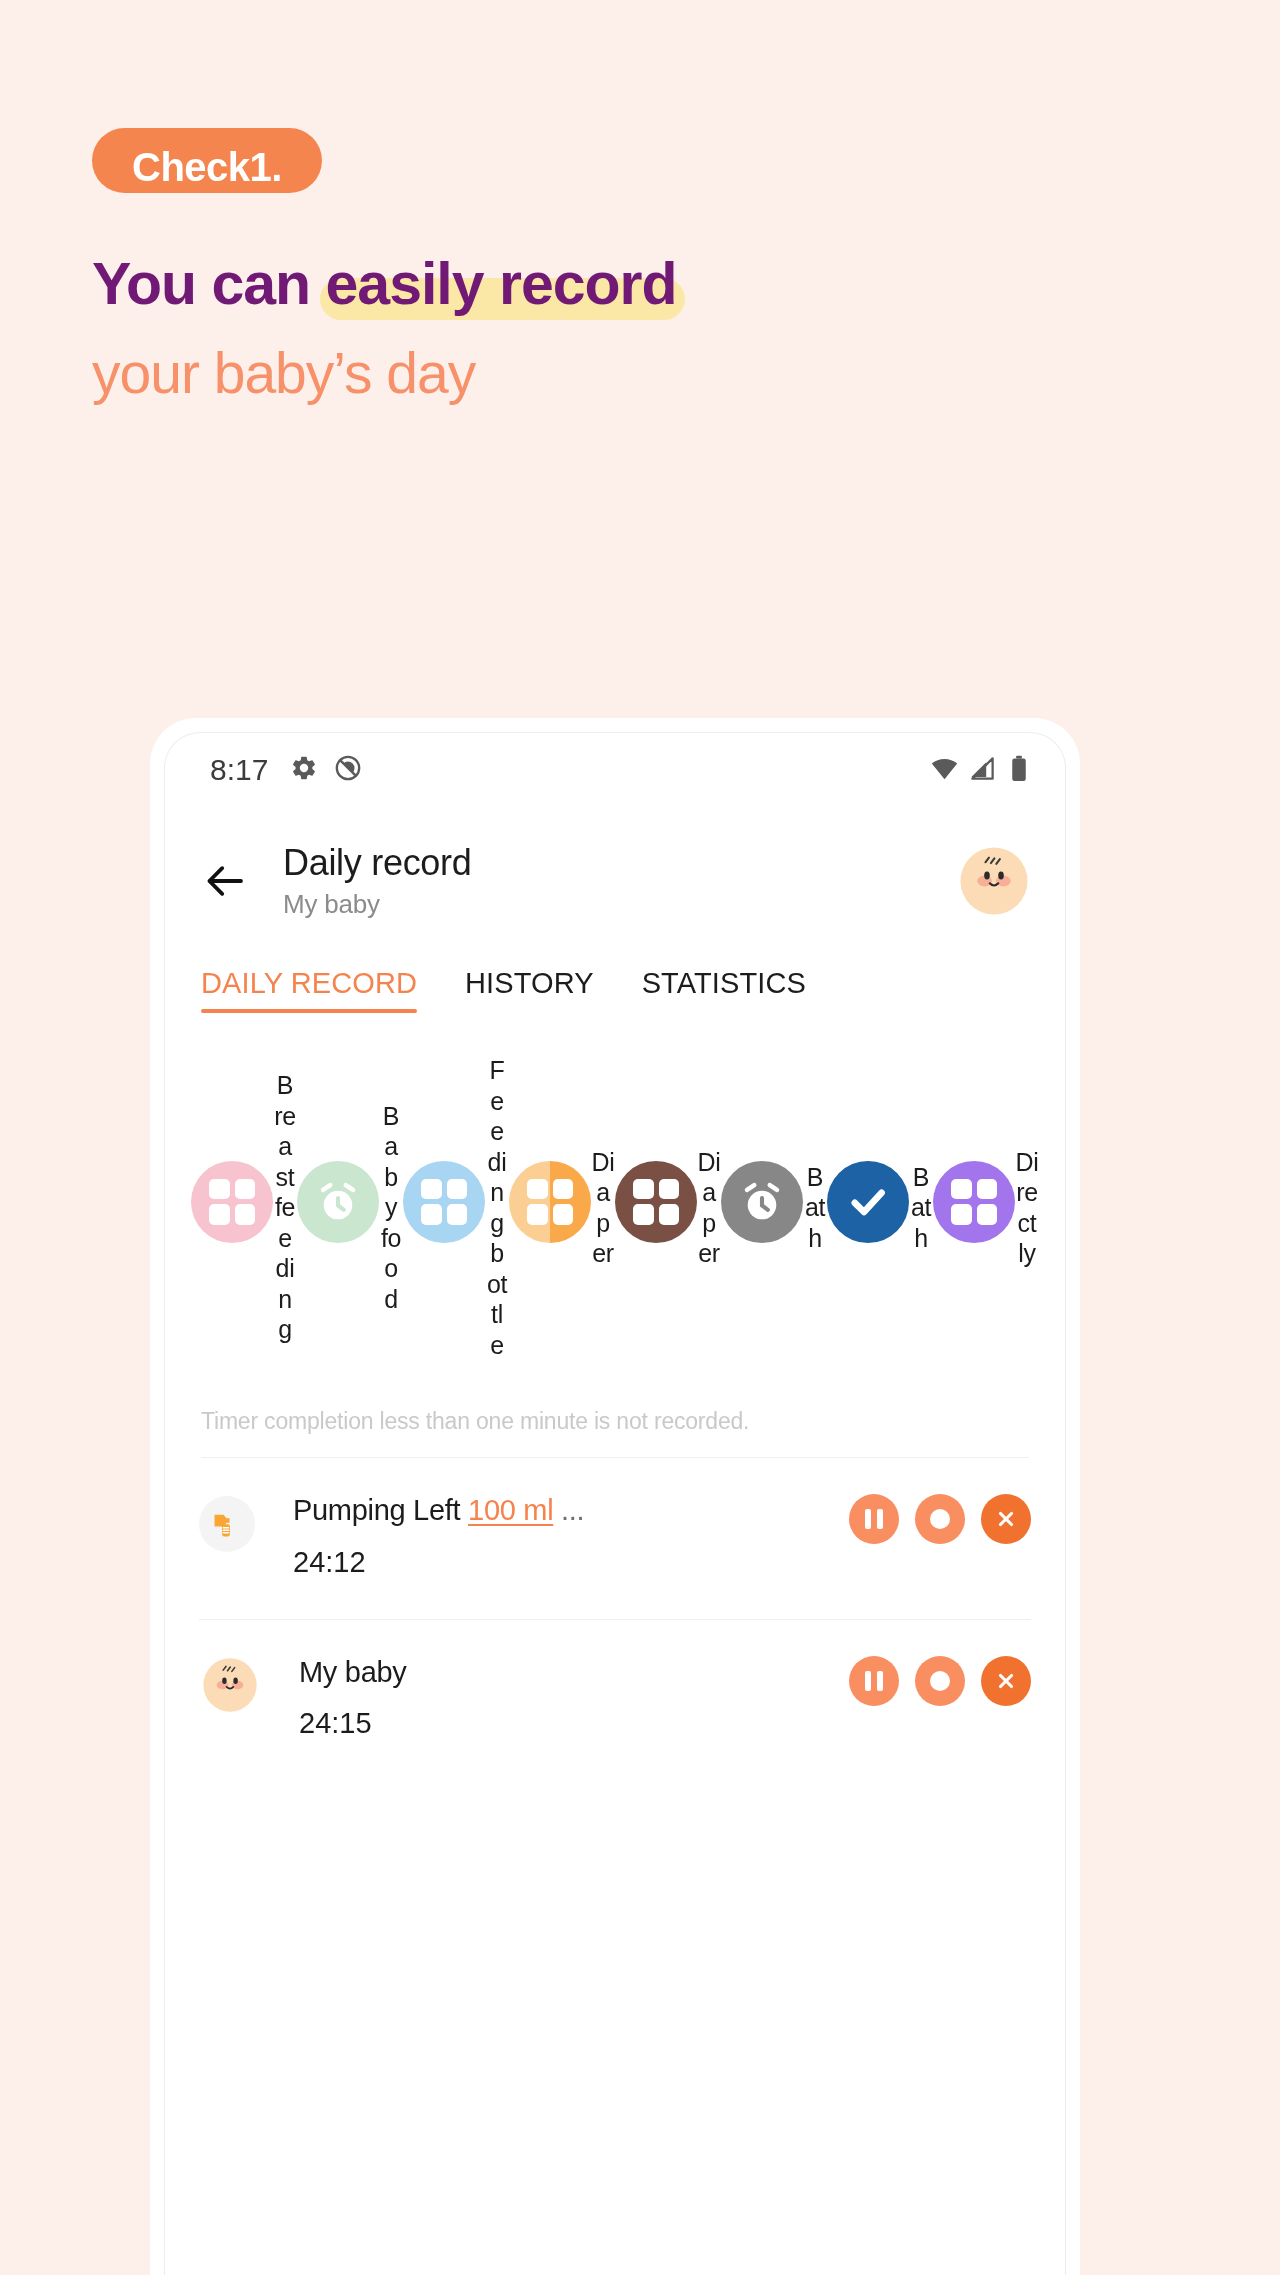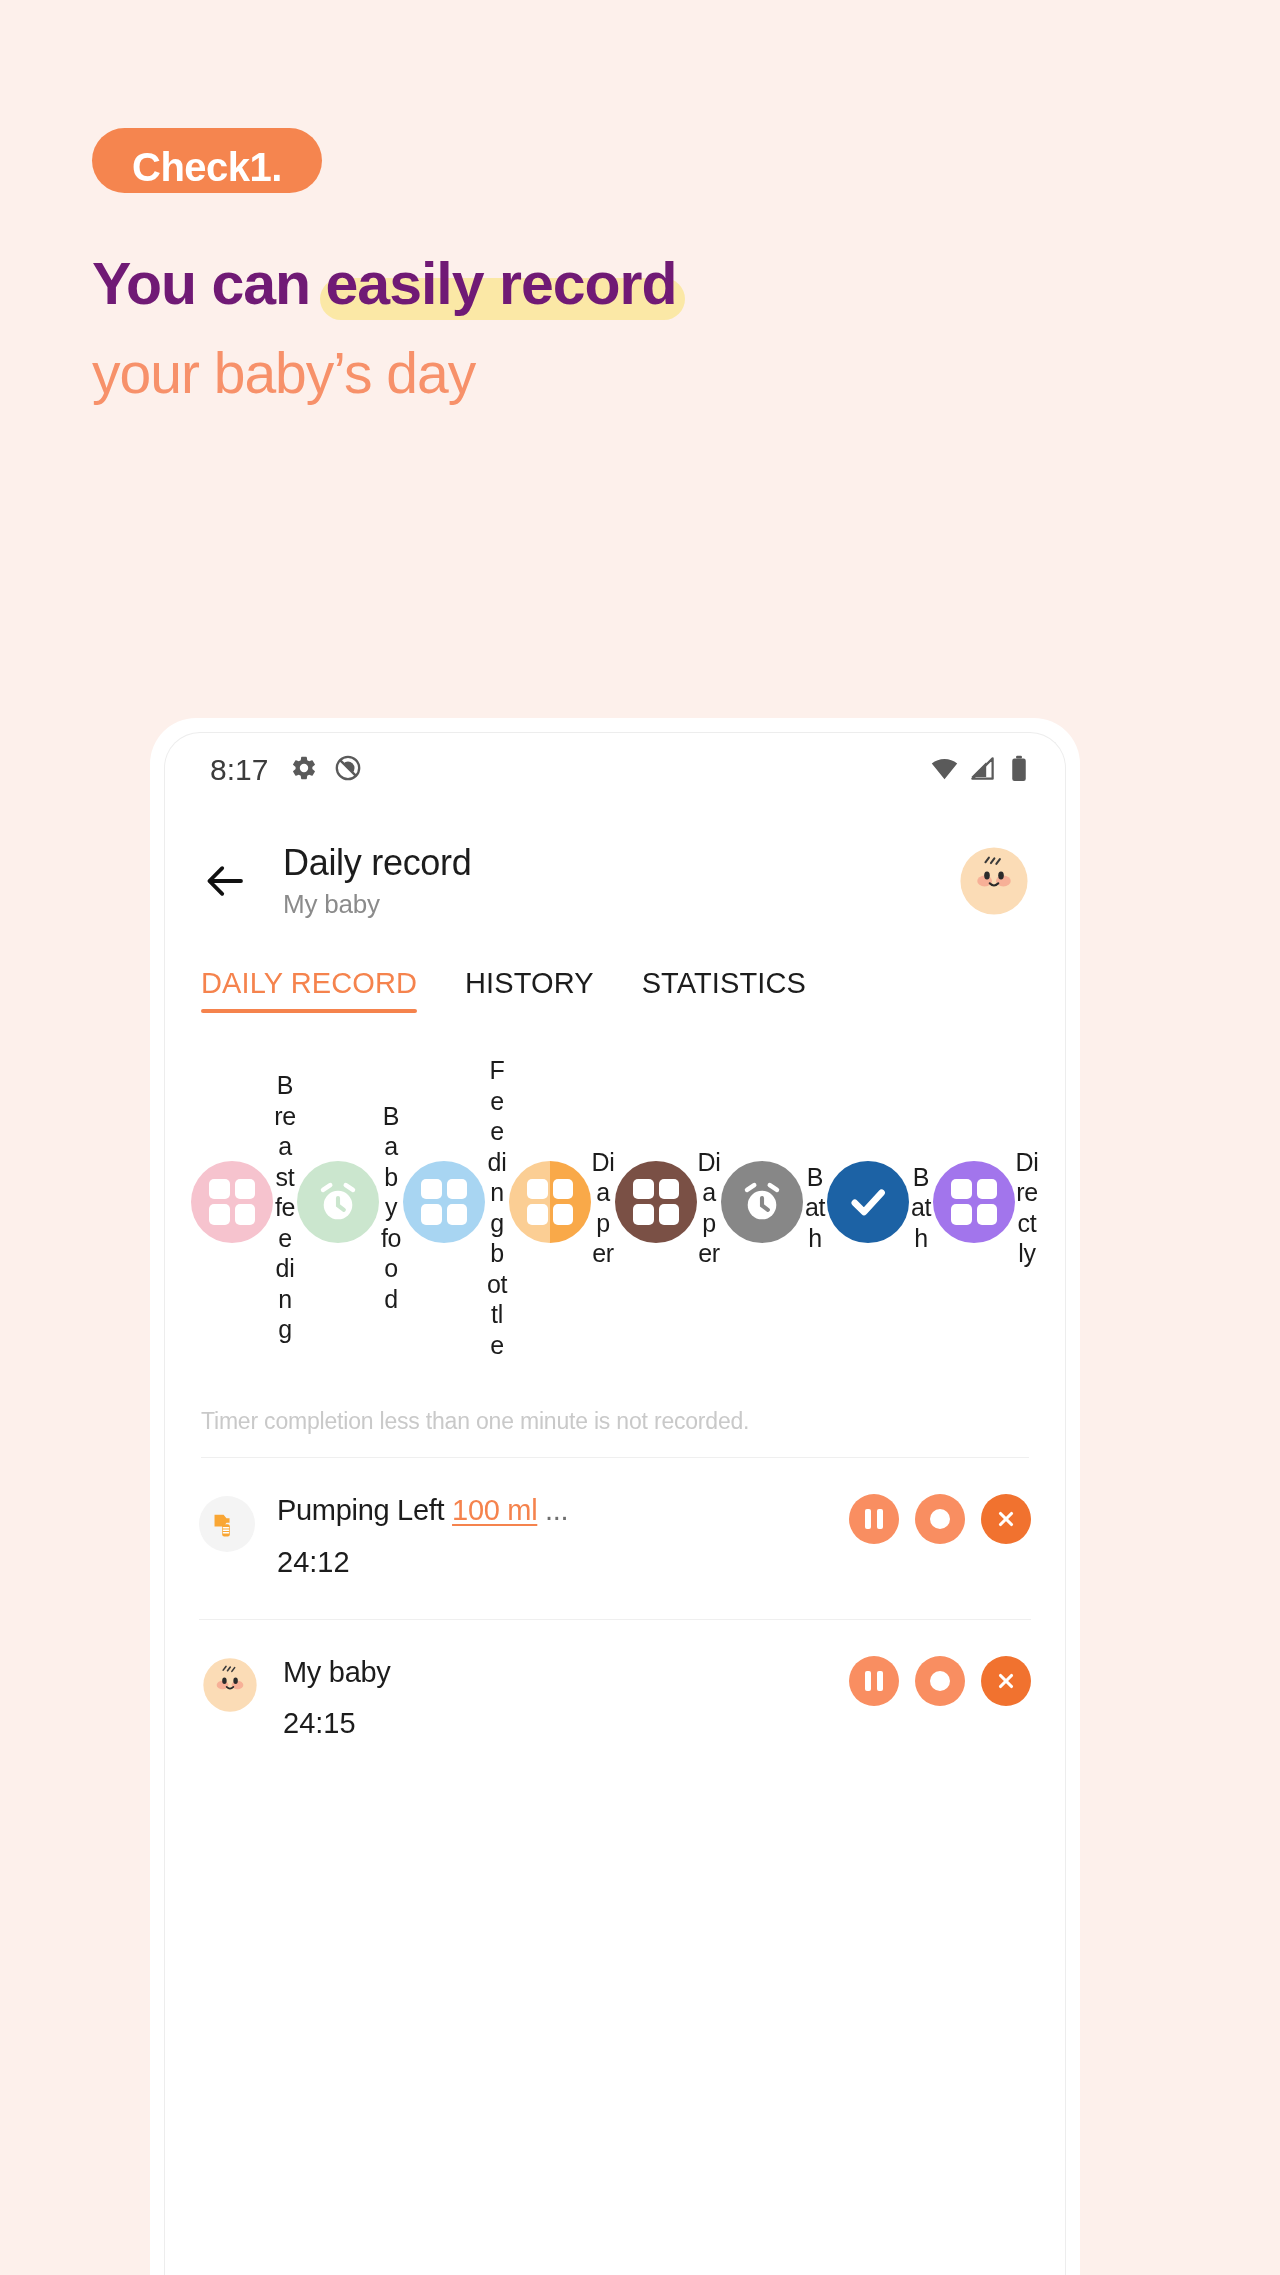--- a/index.html
+++ b/index.html
@@ -210,21 +210,21 @@
   }
   .rec-icon {
     width:56px; height:56px;
     border-radius:50%;
     background:#F4F4F4;
     flex:0 0 auto;
     display:flex; align-items:center; justify-content:center;
     margin-top:4px;
   }
   .rec-icon.avatar { background:transparent; width:62px; height:62px; margin-top:0; }
-  .rec-body { margin-left:22px; flex:1 1 auto; min-width:0; }
+  .rec-body { margin-left:38px; flex:1 1 auto; min-width:0; }
   .rec-title {
     font-size:29px;
     color:#1C1C1C;
     letter-spacing:-0.3px;
     line-height:1.3;
   }
   .rec-desc {
     font-size:28px;
     color:#7D7D7D;
     letter-spacing:-0.4px;

